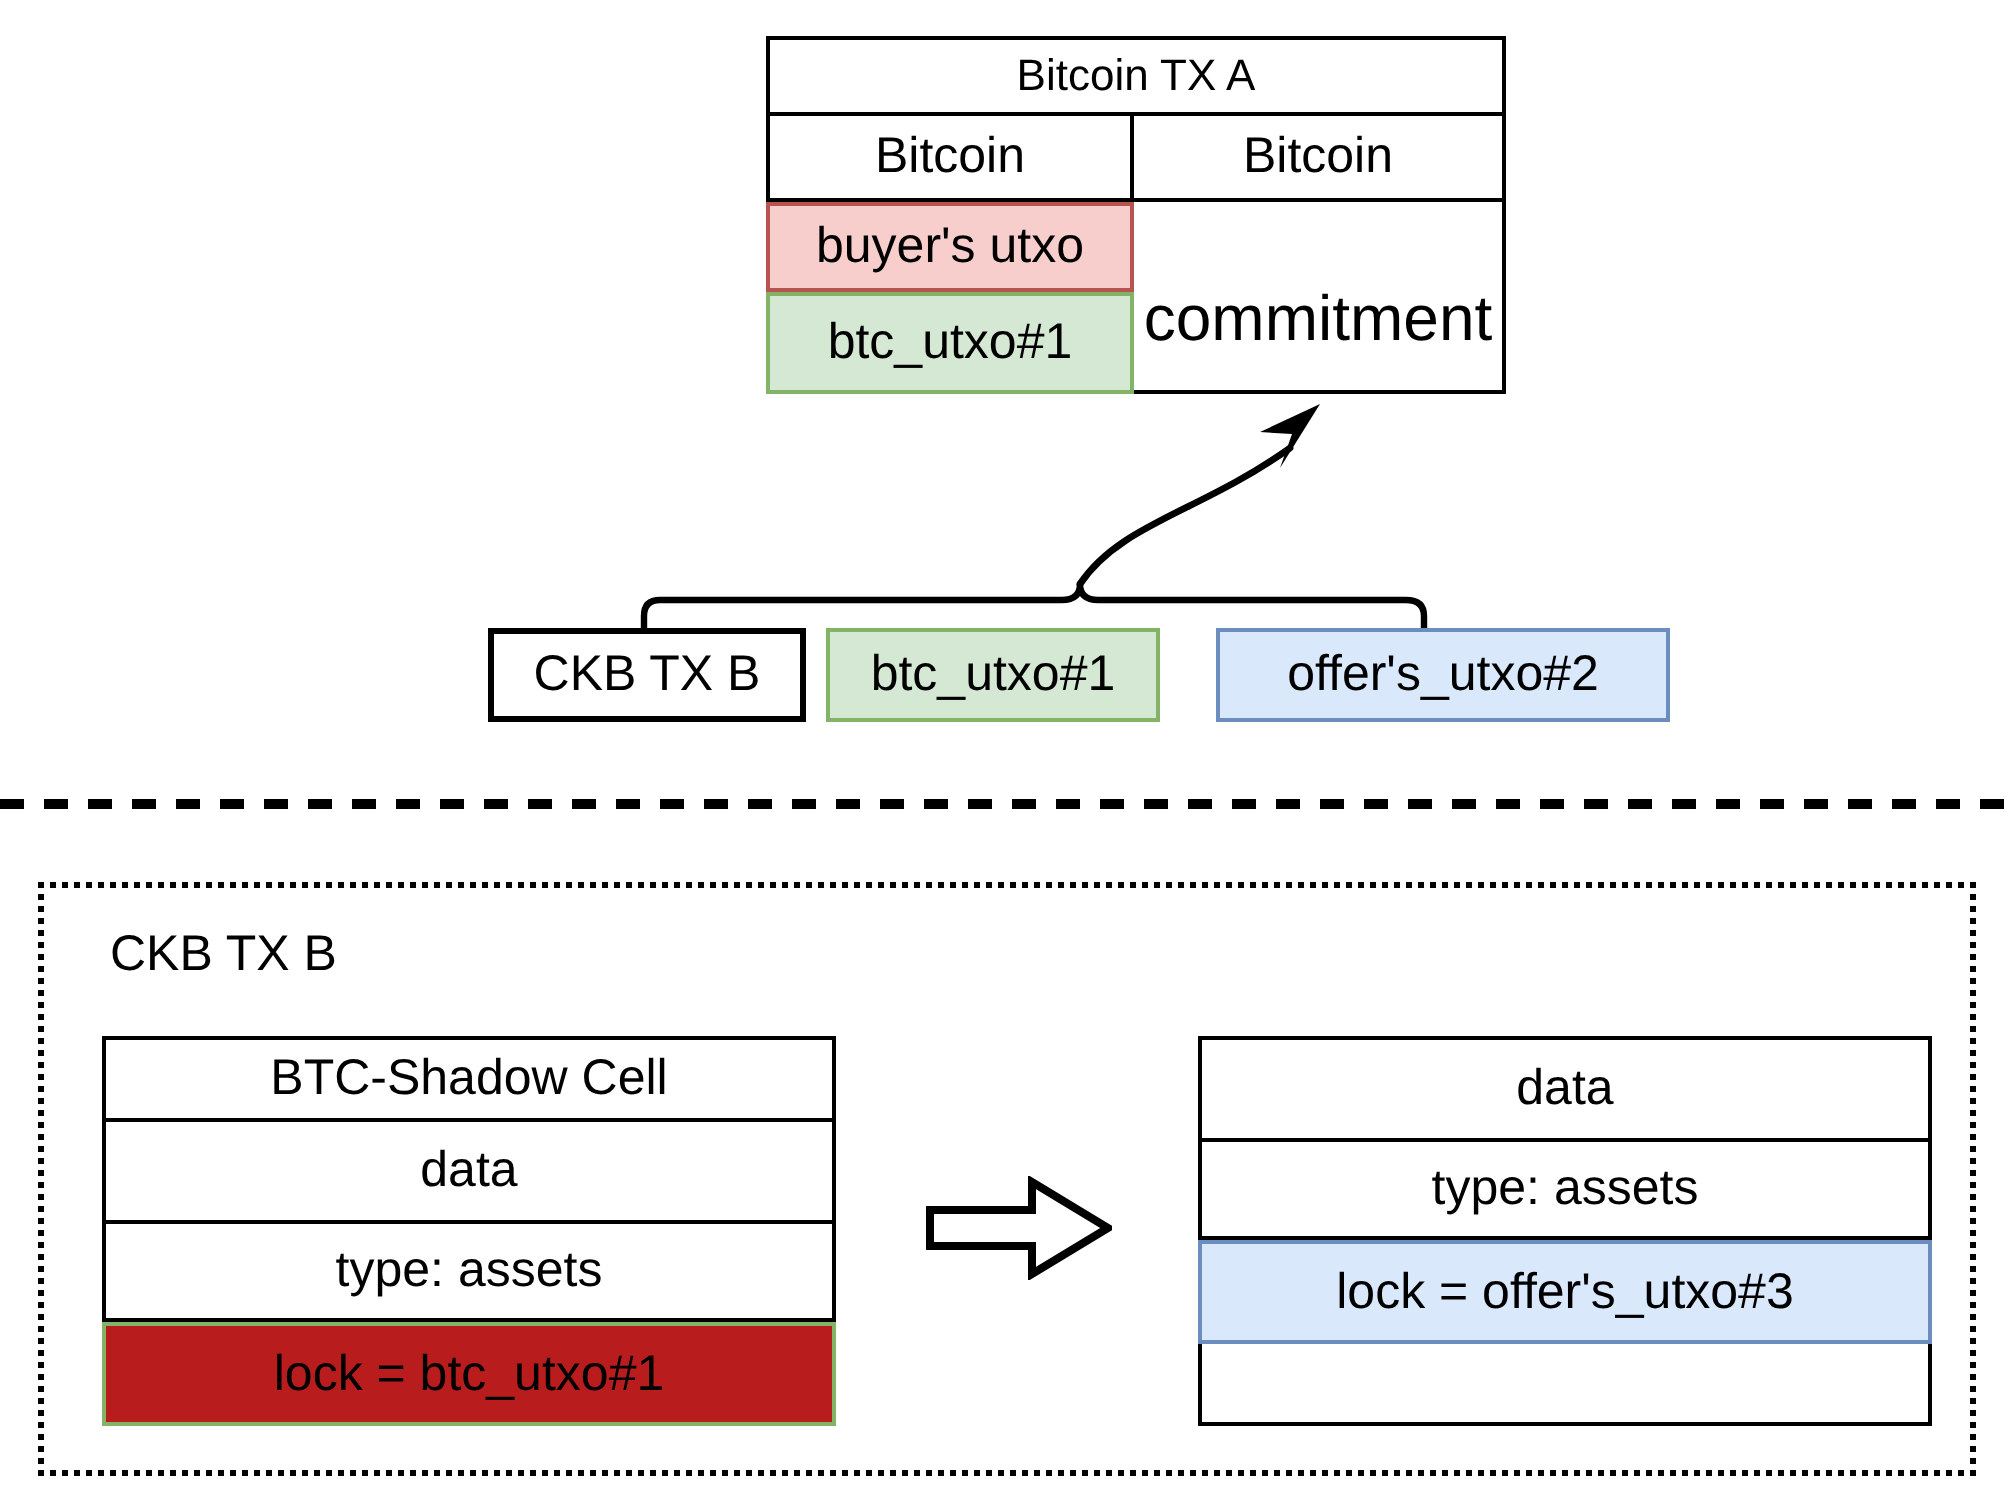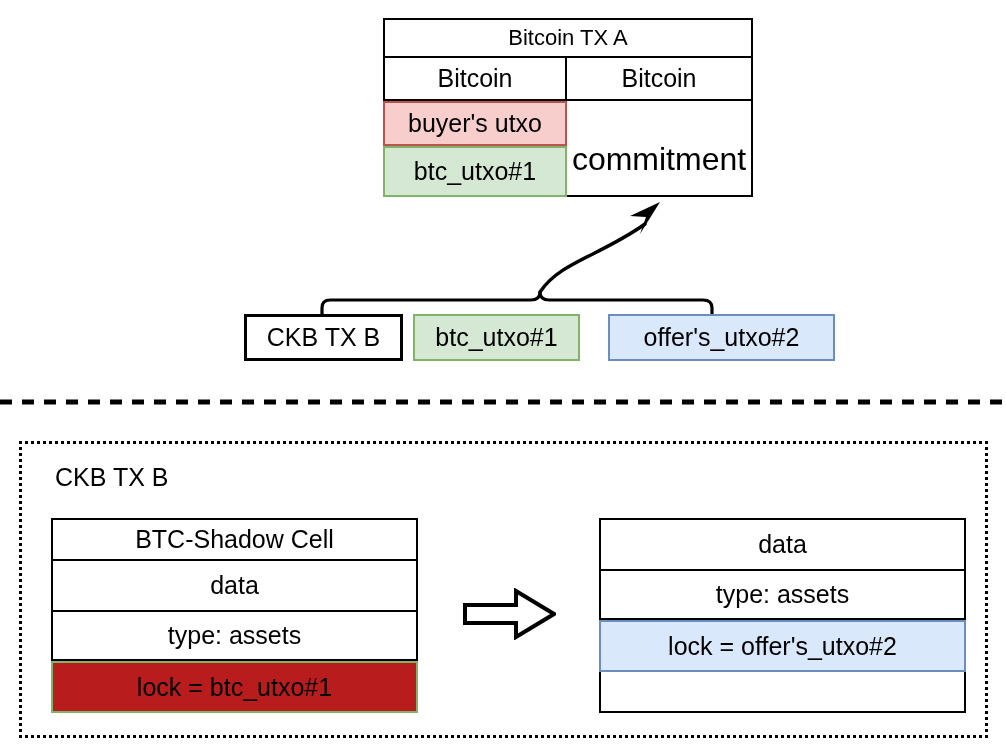--- a/index.html
+++ b/index.html
@@ -279,16 +279,16 @@
     <div class="row lock green">lock = btc_utxo#1</div>
   </div>
 
   <svg id="transform-arrow" viewBox="0 0 93 52" xmlns="http://www.w3.org/2000/svg">
     <polygon points="2,17 53,17 53,3 91,26 53,49 53,35 2,35" fill="#ffffff" stroke="#000000" stroke-width="4" stroke-linejoin="miter"></polygon>
   </svg>
 
   <div class="cell-table" id="ckb-cell">
     <div class="row r2">data</div>
     <div class="row r3">type: assets</div>
-    <div class="row lock blue">lock = offer's_utxo#2</div>
+    <div class="row lock blue">lock = offer's_utxo#3</div>
   </div>
 
 </div>
 
 </body></html>

